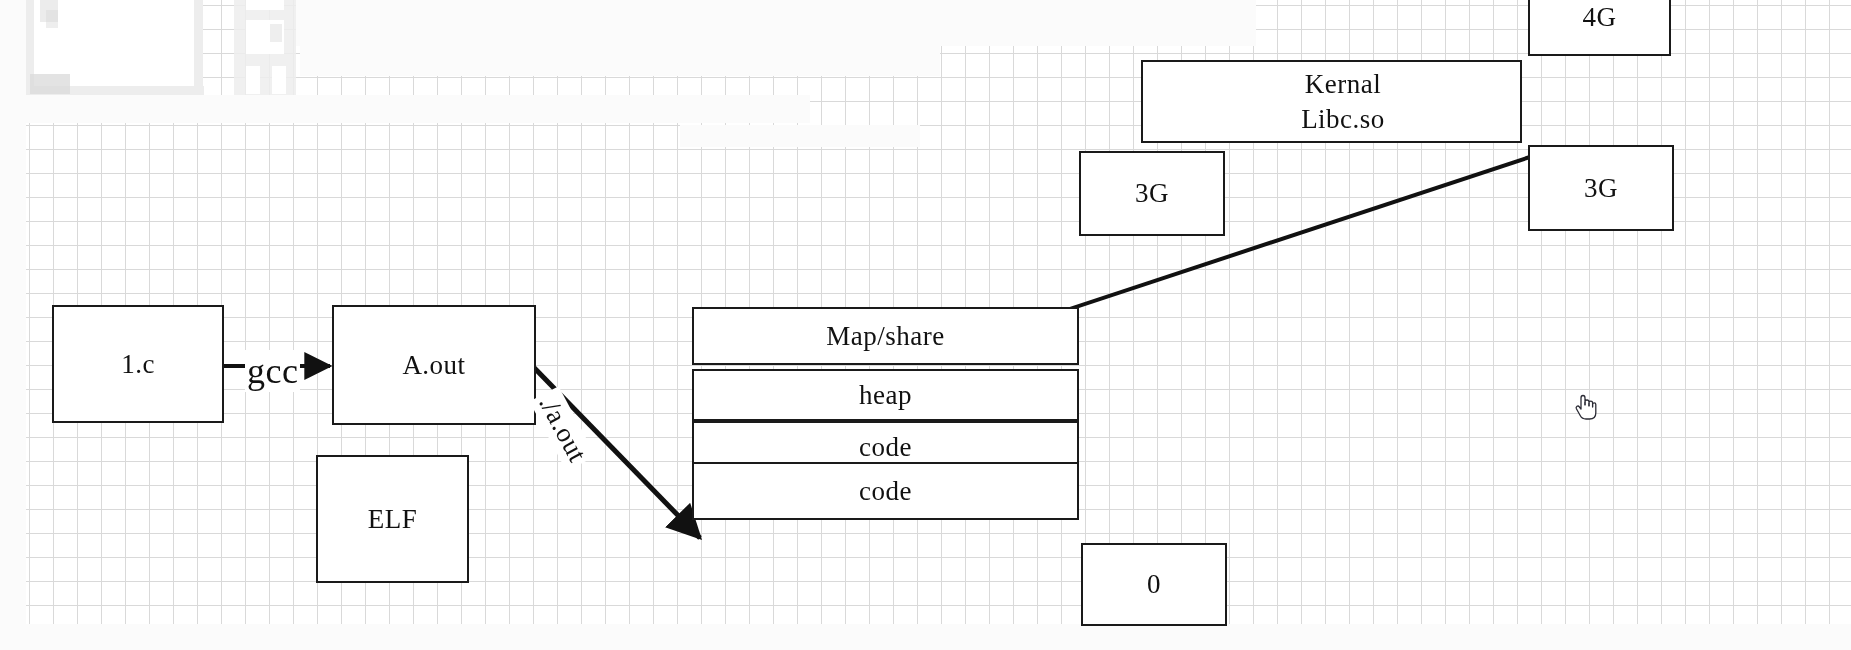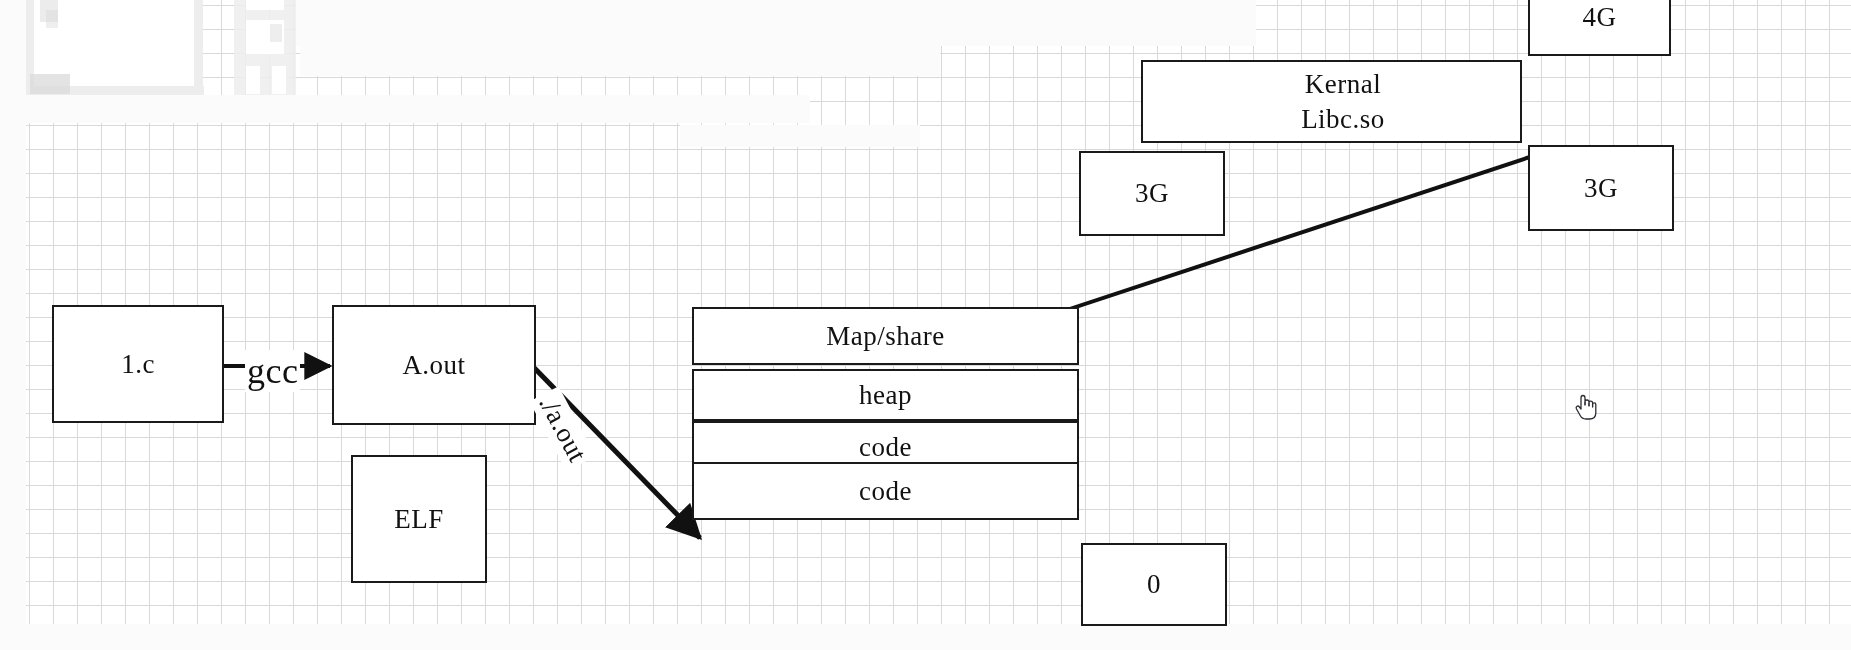--- a/index.html
+++ b/index.html
@@ -132,21 +132,21 @@
 
     <line x1="1536" y1="155" x2="985" y2="337" stroke="#111111" stroke-width="4" marker-end="url(#arrowFilled)"></line>
   </svg>
 
   <div class="box" style="left:52px; top:305px; width:172px; height:118px;">1.c</div>
 
   <div class="label-plain" style="left:245px; top:350px;">gcc</div>
 
   <div class="box" style="left:332px; top:305px; width:204px; height:120px;">A.out</div>
 
-  <div class="box" style="left:351px; top:455px; width:136px; height:128px;">ELF</div>
+  <div class="box" style="left:316px; top:455px; width:153px; height:128px;">ELF</div>
 
   <div class="rot-label" style="left:548px; top:420px; transform: rotate(62deg) translate(-50%, -50%);">./a.out</div>
 
 
   <div class="box" style="left:692px; top:369px; width:387px; height:52px;">heap</div>
 
   <div class="box" style="left:692px; top:307px; width:387px; height:58px;">Map/share</div>
 
   <div class="box" style="left:692px; top:421px; width:387px; height:52px;">code</div>
 

